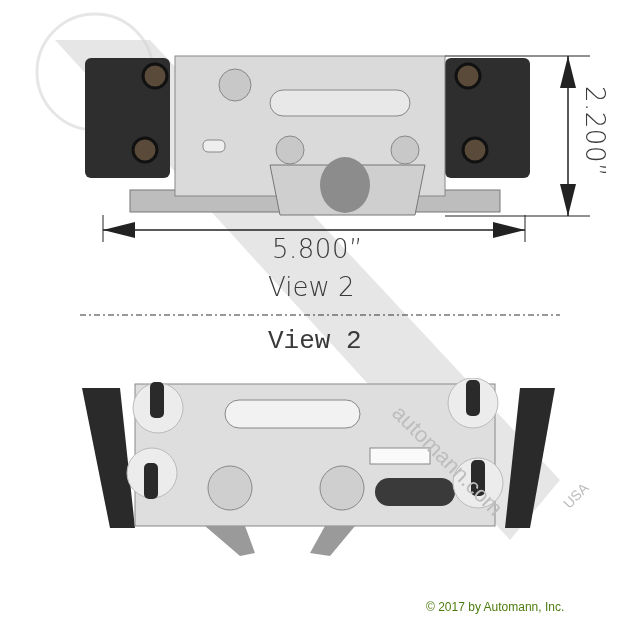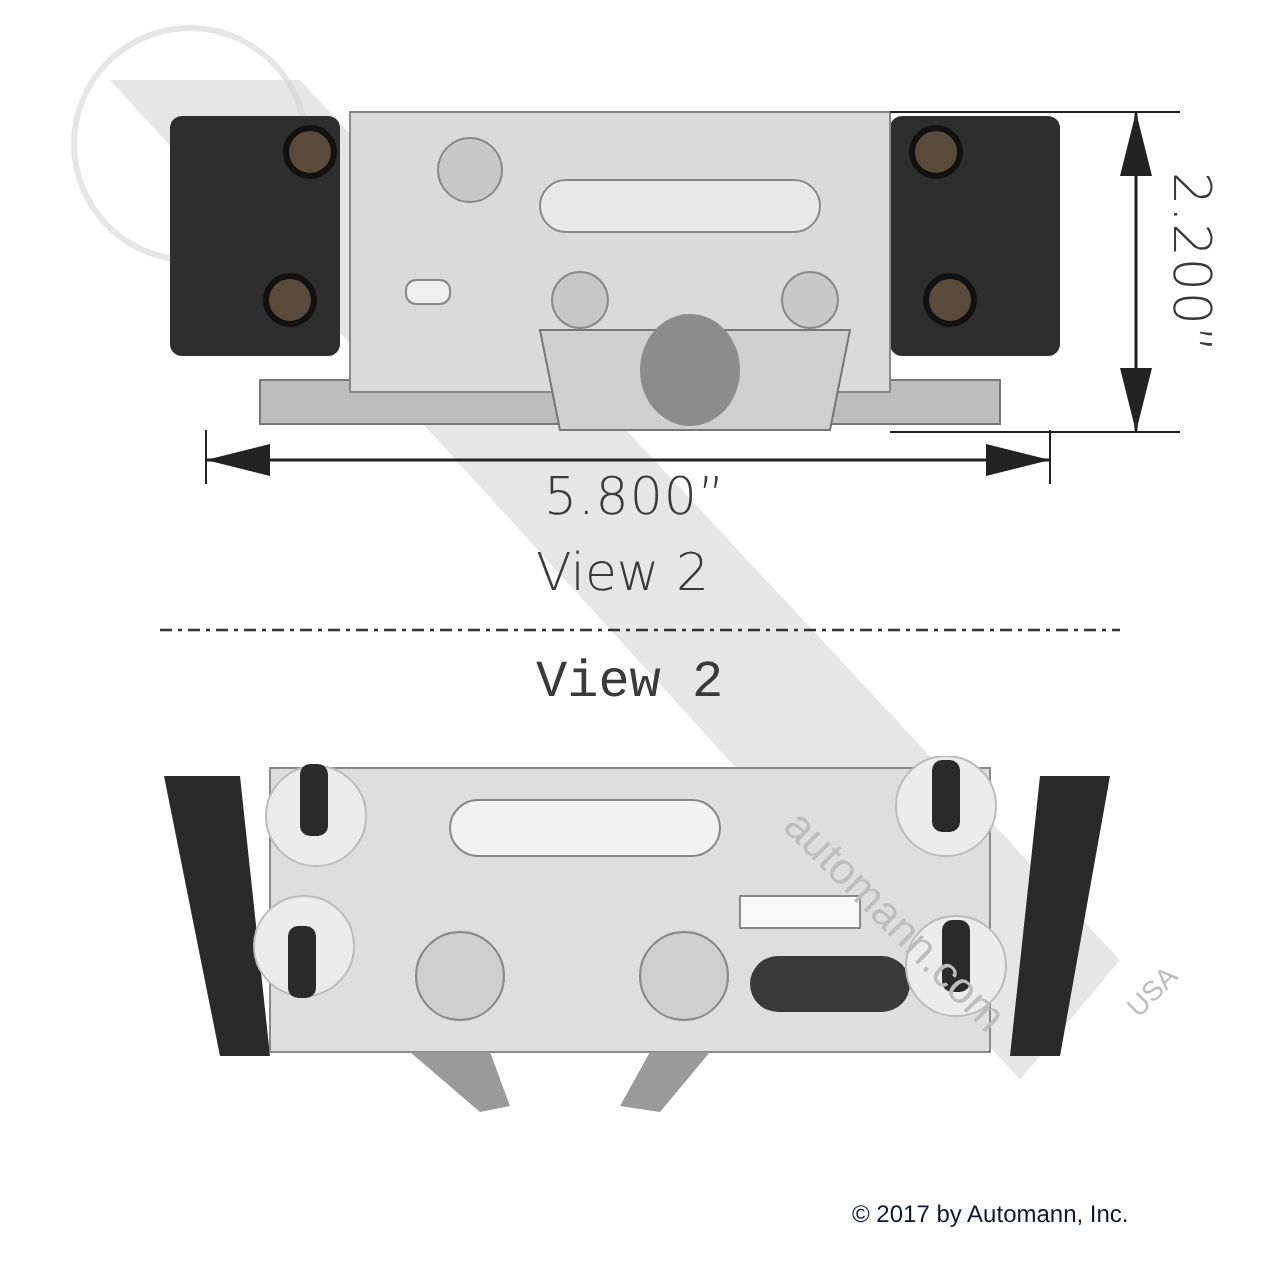--- a/index.html
+++ b/index.html
@@ -1,20 +1,20 @@
 <!DOCTYPE html>
 <html><head>
 <meta charset="utf-8">
 <style>
   html,body{margin:0;padding:0;background:#fff;}
   body{width:632px;height:632px;position:relative;overflow:hidden;font-family:"DejaVu Sans","Liberation Sans",sans-serif;}
   .abs{position:absolute;}
   .dimtext{color:#3a3a3a;font-size:26px;font-weight:300;letter-spacing:0.5px;}
   .viewlabel{color:#3a3a3a;font-size:26px;font-weight:300;}
-  .copyright{color:#0f172a;font-size:12px;font-family:"Liberation Sans",sans-serif;}
+  .copyright{color:#4d7c0f;font-size:12px;font-family:"Liberation Sans",sans-serif;}
   .watermark-url{color:#bdbdbd;font-size:22px;transform:rotate(45deg);transform-origin:left top;font-family:"Liberation Sans",sans-serif;}
 </style>
 </head>
 <body>
 
 <svg class="abs" style="left:0;top:0" width="632" height="632" viewBox="0 0 632 632">
   <circle cx="95" cy="72" r="58" fill="none" stroke="#e6e6e6" stroke-width="3"></circle>
   <polygon points="55,40 150,40 560,480 510,540" fill="#d2d2d2" opacity="0.55"></polygon>
 </svg>
 

